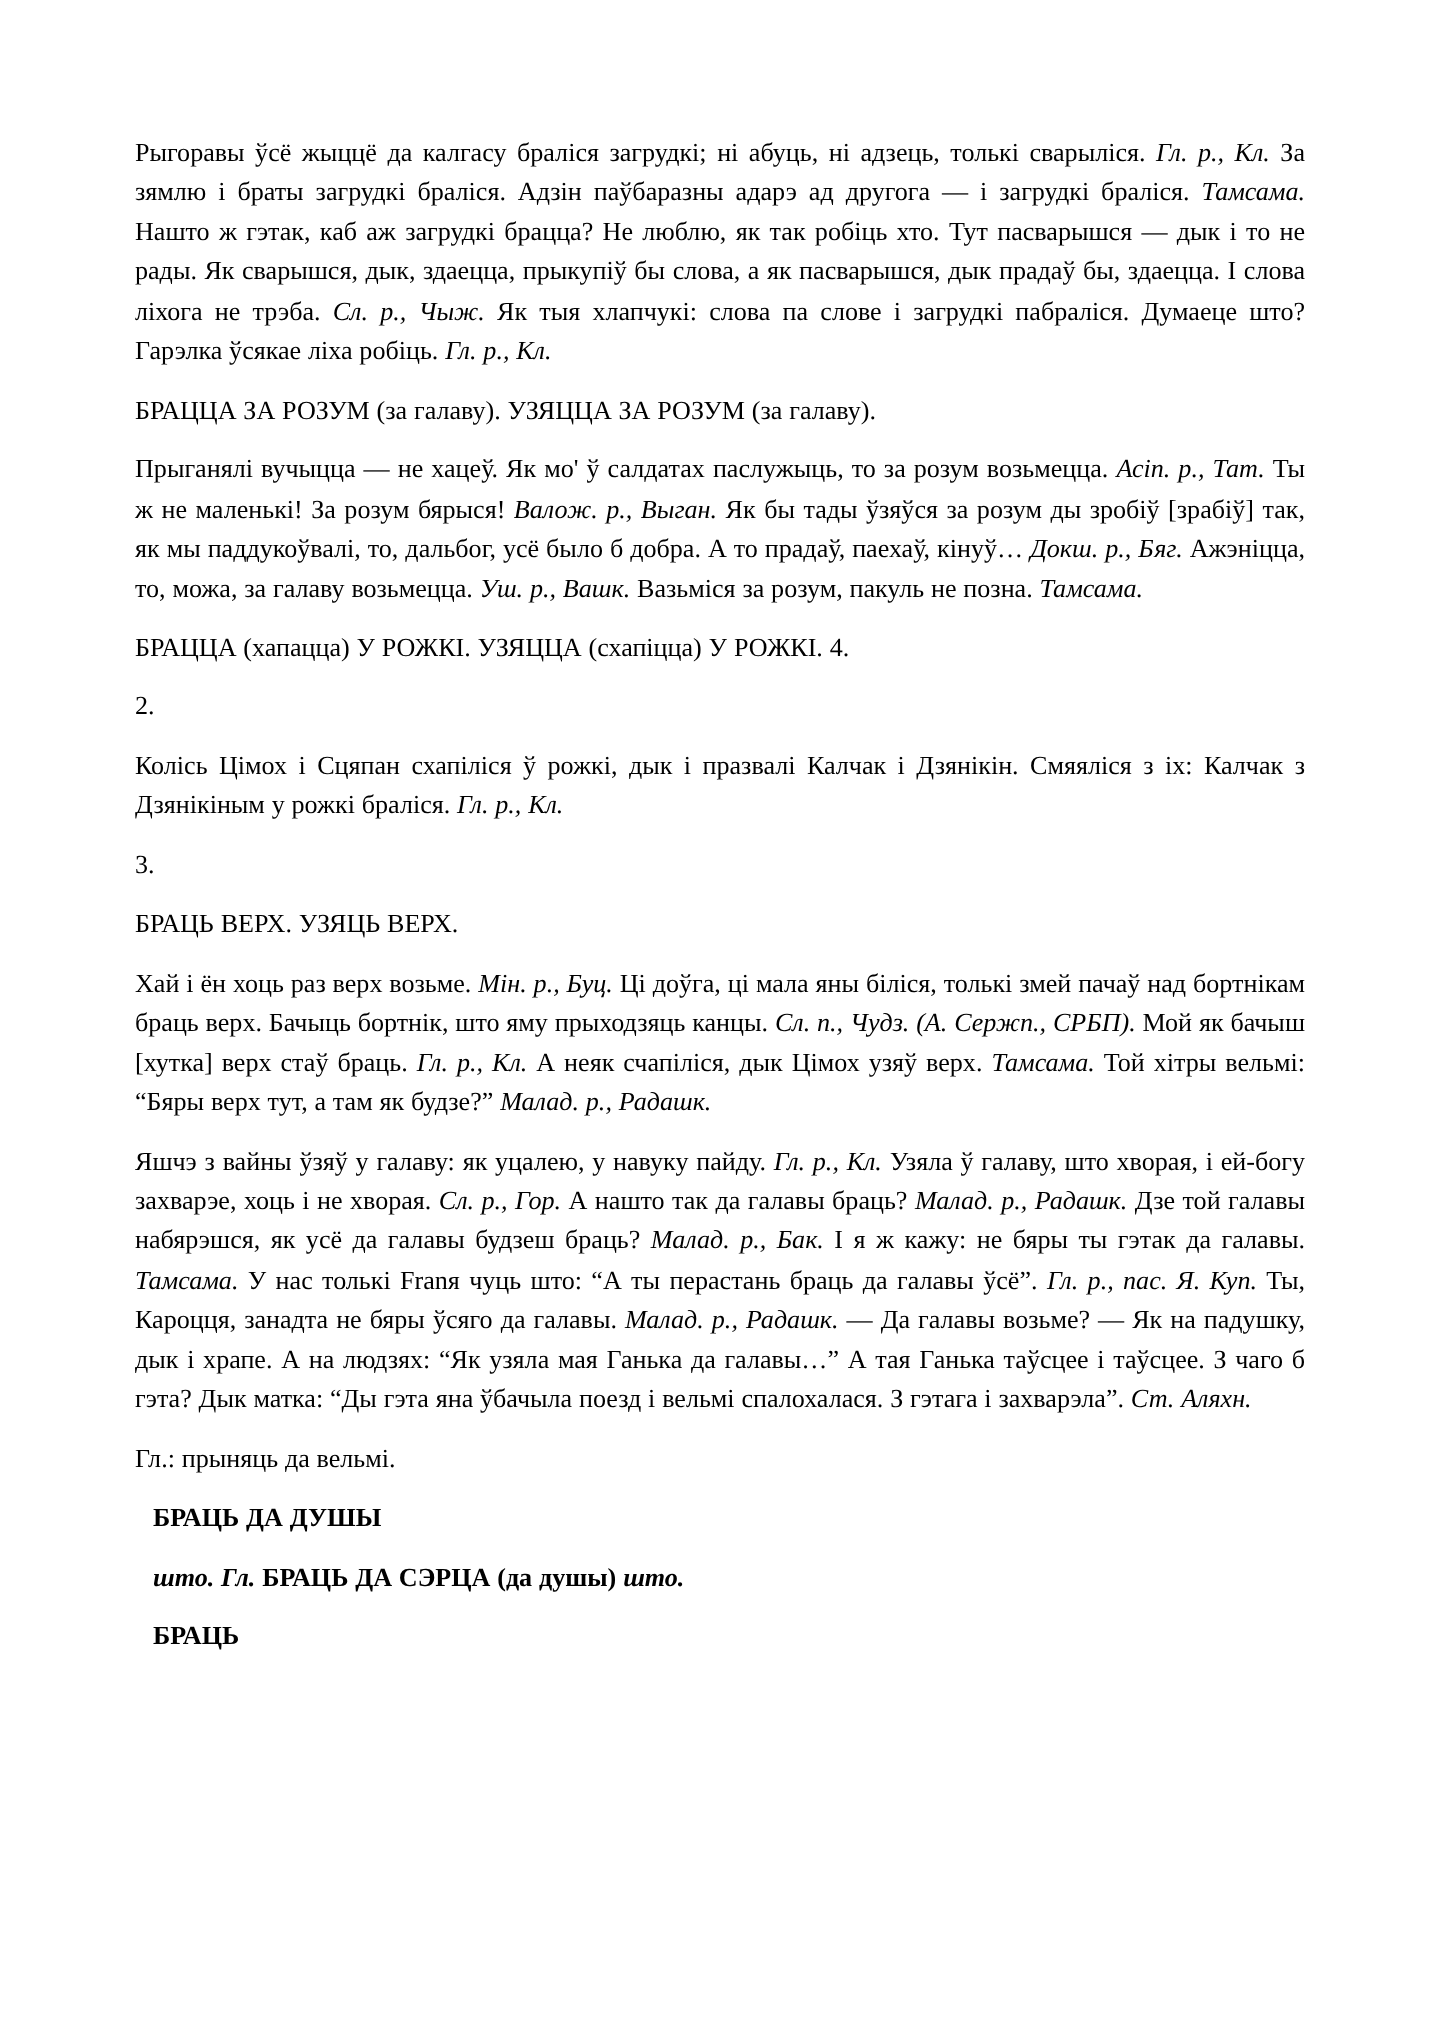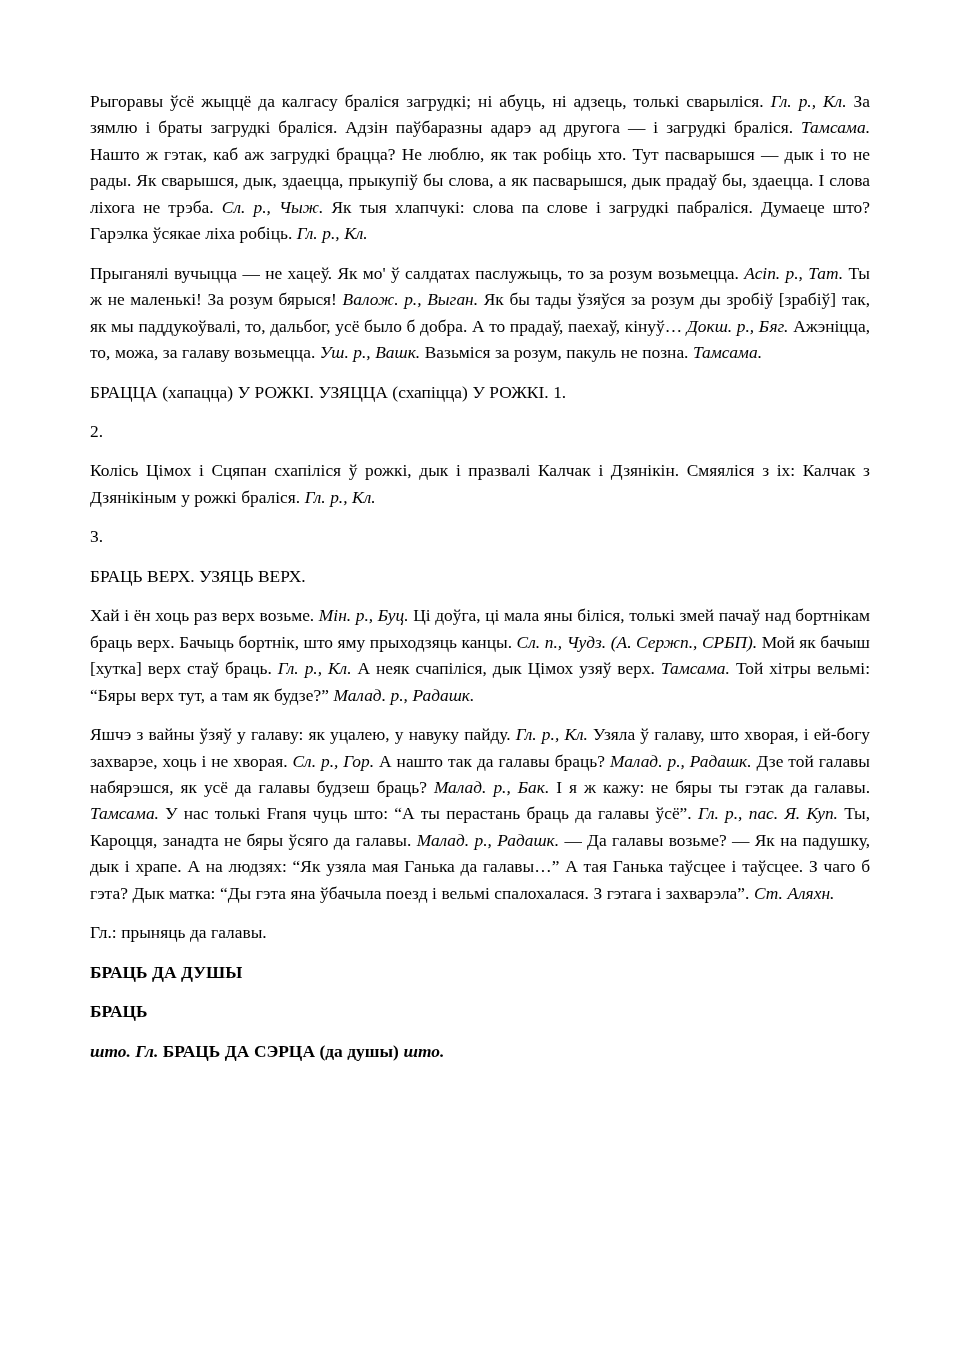--- a/index.html
+++ b/index.html
@@ -25,34 +25,36 @@
     line-height: 1.52;
     text-align: justify;
     margin: 0 0 13px 0;
     word-spacing: 0.2px;
   }
   .para i, .para em {
     font-style: italic;
   }
   .para b, .para strong {
     font-weight: bold;
+    margin-left: 12px;
   }
 </style>
 </head>
 <body>
 
 <div class="page">
   <div id="content">
       <p class="para">Рыгоравы ўсё жыццё да калгасу браліся загрудкі; ні абуць, ні адзець, толькі сварыліся. <i>Гл. р., Кл.</i> За зямлю і браты загрудкі браліся. Адзін паўбаразны адарэ ад другога — і загрудкі браліся. <i>Тамсама.</i> Нашто ж гэтак, каб аж загрудкі брацца? Не люблю, як так робіць хто. Тут пасварышся — дык і то не рады. Як сварышся, дык, здаецца, прыкупіў бы слова, а як пасварышся, дык прадаў бы, здаецца. І слова ліхога не трэба. <i>Сл. р., Чыж.</i> Як тыя хлапчукі: слова па слове і загрудкі пабраліся. Думаеце што? Гарэлка ўсякае ліха робіць. <i>Гл. р., Кл.</i></p>
+      <p class="para">БРАЦЦА ЗА РОЗУМ (за галаву). УЗЯЦЦА ЗА РОЗУМ (за галаву).</p>
       <p class="para">Прыганялі вучыцца — не хацеў. Як мо' ў салдатах паслужыць, то за розум возьмецца. <i>Асіп. р., Тат.</i> Ты ж не маленькі! За розум бярыся! <i>Валож. р., Выган.</i> Як бы тады ўзяўся за розум ды зробіў [зрабіў] так, як мы паддукоўвалі, то, дальбог, усё было б добра. А то прадаў, паехаў, кінуў… <i>Докш. р., Бяг.</i> Ажэніцца, то, можа, за галаву возьмецца. <i>Уш. р., Вашк.</i> Вазьміся за розум, пакуль не позна. <i>Тамсама.</i></p>
-      <p class="para">БРАЦЦА (хапацца) У РОЖКІ. УЗЯЦЦА (схапіцца) У РОЖКІ. 1.</p>
+      <p class="para">БРАЦЦА (хапацца) У РОЖКІ. УЗЯЦЦА (схапіцца) У РОЖКІ. 4.</p>
       <p class="para">2.</p>
       <p class="para">Колісь Цімох і Сцяпан схапіліся ў рожкі, дык і празвалі Калчак і Дзянікін. Смяяліся з іх: Калчак з Дзянікіным у рожкі браліся. <i>Гл. р., Кл.</i></p>
       <p class="para">3.</p>
       <p class="para">БРАЦЬ ВЕРХ. УЗЯЦЬ ВЕРХ.</p>
       <p class="para">Хай і ён хоць раз верх возьме. <i>Мін. р., Буц.</i> Ці доўга, ці мала яны біліся, толькі змей пачаў над бортнікам браць верх. Бачыць бортнік, што яму прыходзяць канцы. <i>Сл. п., Чудз. (А. Сержп., СРБП).</i> Мой як бачыш [хутка] верх стаў браць. <i>Гл. р., Кл.</i> А неяк счапіліся, дык Цімох узяў верх. <i>Тамсама.</i> Той хітры вельмі: “Бяры верх тут, а там як будзе?” <i>Малад. р., Радашк.</i></p>
       <p class="para">Яшчэ з вайны ўзяў у галаву: як уцалею, у навуку пайду. <i>Гл. р., Кл.</i> Узяла ў галаву, што хворая, і ей-богу захварэе, хоць і не хворая. <i>Сл. р., Гор.</i> А нашто так да галавы браць? <i>Малад. р., Радашк.</i> Дзе той галавы набярэшся, як усё да галавы будзеш браць? <i>Малад. р., Бак.</i> І я ж кажу: не бяры ты гэтак да галавы. <i>Тамсама.</i> У нас толькі Franя чуць што: “А ты перастань браць да галавы ўсё”. <i>Гл. р., пас. Я. Куп.</i> Ты, Кароцця, занадта не бяры ўсяго да галавы. <i>Малад. р., Радашк.</i> — Да галавы возьме? — Як на падушку, дык і храпе. А на людзях: “Як узяла мая Ганька да галавы…” А тая Ганька таўсцее і таўсцее. З чаго б гэта? Дык матка: “Ды гэта яна ўбачыла поезд і вельмі спалохалася. З гэтага і захварэла”. <i>Ст. Аляхн.</i></p>
-      <p class="para">Гл.: прыняць да галавы.</p>
+      <p class="para">Гл.: прыняць да вельмі.</p>
       <p class="para"><b>БРАЦЬ ДА ДУШЫ</b></p>
+      <p class="para"><b><i>што. Гл.</i> БРАЦЬ ДА СЭРЦА (да душы) <i>што.</i></b></p>
       <p class="para"><b>БРАЦЬ</b></p>
-      <p class="para"><b><i>што. Гл.</i> БРАЦЬ ДА СЭРЦА (да душы) <i>што.</i></b></p>
     </div>
 </div>
 
 </body></html>

